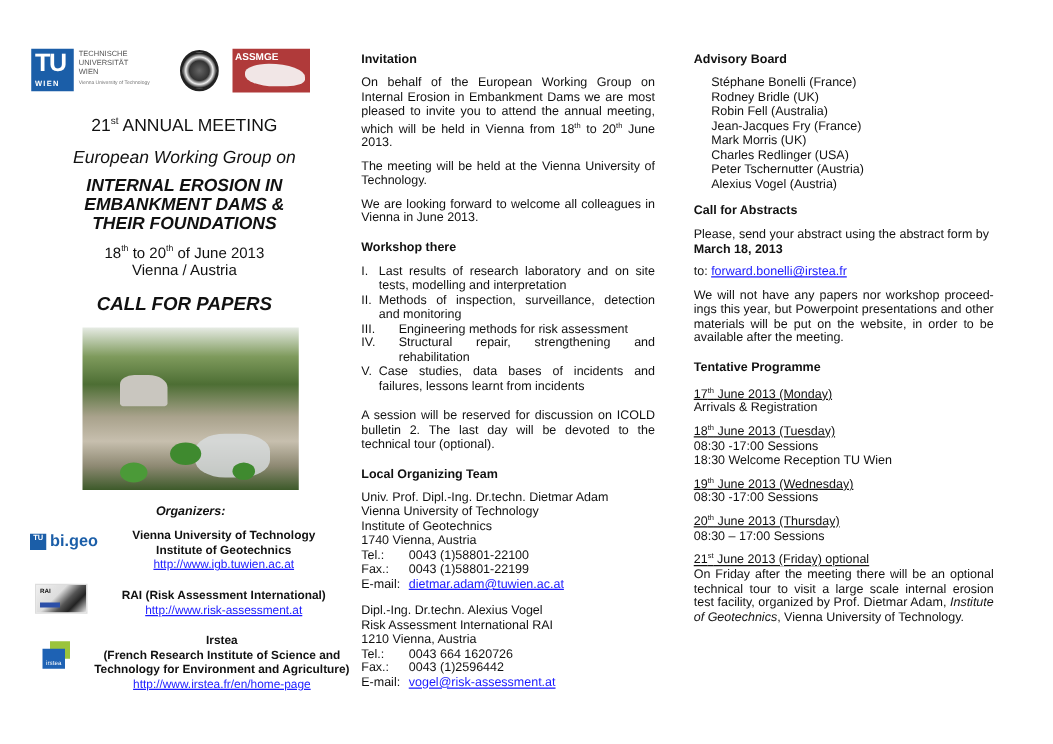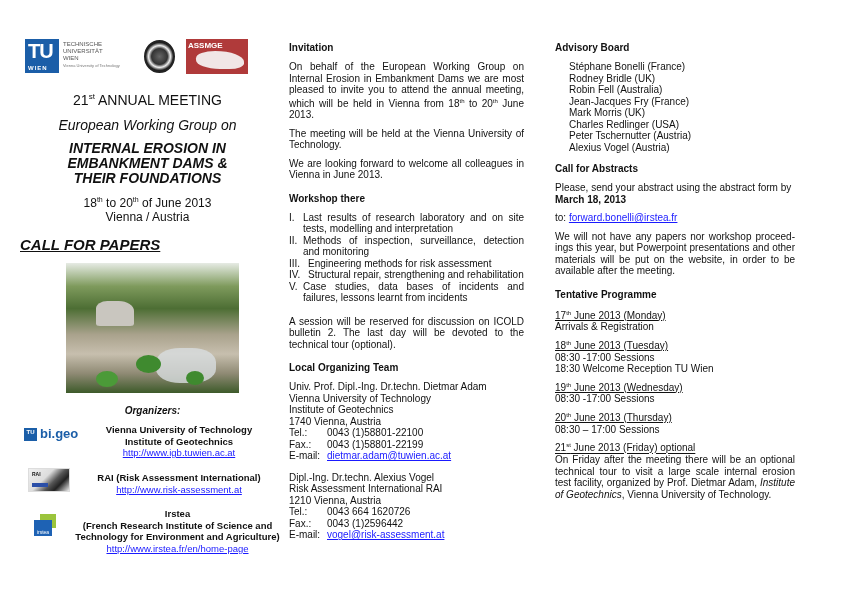--- a/index.html
+++ b/index.html
@@ -22,21 +22,21 @@
   .assmge { position: absolute; left: 166px; top: 1px; width: 62px; height: 35px; background: #b03a3a; color: #fff; font-size: 8px; font-weight: bold; }
   .assmge span { position: absolute; left: 2px; top: 2px; }
   .assmge .map { position: absolute; left: 10px; top: 12px; width: 48px; height: 18px; background: #f1e6e6; border-radius: 40% 60% 30% 50%; }
 
   .meeting { text-align: center; font-size: 14px; margin-top: 14px; }
   .meeting sup { font-size: 8px; }
   .ewg { text-align: center; font-size: 14px; font-style: italic; font-weight: normal; margin-top: 9px; }
   .title { text-align: center; font-size: 14px; font-style: italic; font-weight: bold; line-height: 15px; margin-top: 8px; }
   .dates { text-align: center; font-size: 12px; line-height: 14px; margin-top: 7px; }
   .dates sup { font-size: 7px; }
-  .cfp { font-size: 15px; font-style: italic; font-weight: bold; margin-top: 12px; text-decoration: underline; }
+  .cfp { text-align: center; font-size: 15px; font-style: italic; font-weight: bold; margin-top: 12px; }
   .photo { margin: 10px 0 0 46px; width: 173px; height: 130px;
            background: linear-gradient(180deg, #e6ebe4 0%, #7e9a5c 18%, #4d6e34 35%, #a9a28c 55%, #c7bfae 70%, #8f8a74 85%, #3d5a2a 100%); position: relative; overflow: hidden; }
   .photo .wall { position: absolute; left: 30px; top: 38px; width: 38px; height: 25px; background: #c9c6bf; border-radius: 30% 40% 10% 10%; }
   .photo .water { position: absolute; left: 90px; top: 85px; width: 60px; height: 35px; background: #d8dde0; border-radius: 40%; opacity: 0.8; }
   .photo .leaf1 { position: absolute; left: 70px; top: 92px; width: 25px; height: 18px; background: #3f8a2f; border-radius: 50%; }
   .photo .leaf2 { position: absolute; left: 30px; top: 108px; width: 22px; height: 16px; background: #4b9a38; border-radius: 50%; }
   .photo .leaf3 { position: absolute; left: 120px; top: 108px; width: 18px; height: 14px; background: #3f8a2f; border-radius: 50%; }
   .organizers { text-align: center; font-weight: bold; font-size: 10px; margin-top: 12px; padding-left: 10px; font-style: italic; }
   .org { position: relative; height: 44px; }
   .org-text { position: absolute; left: 64px; width: 190px; text-align: center; font-size: 9.5px; line-height: 11.5px; }
@@ -50,21 +50,21 @@
   .irstea .green { position: absolute; left: 6px; top: 0; width: 16px; height: 14px; background: #9bc43c; }
   .irstea .blue { position: absolute; left: 0; top: 6px; width: 18px; height: 16px; background: #1e62b4; color: #fff; font-size: 5px; line-height: 24px; text-align: center; }
 
   
   .h { font-weight: bold; font-size: 10px; margin-bottom: 8px; }
   .p { font-size: 10px; line-height: 11.5px; text-align: justify; margin-bottom: 7px; }
   .p sup { font-size: 6px; }
   .themes { margin: 0 0 12px 0; padding: 0; list-style: none; font-size: 10px; line-height: 11.5px; }
   .themes li { display: flex; text-align: justify; }
   .themes .num { width: 14px; flex: none; }
-  .themes li.wide .num { width: 19px; }
+  .themes li.wide .num { width: 30px; }
   .themes .txt { flex: 1; }
   .contact { font-size: 10px; line-height: 11.5px; margin-bottom: 10px; }
   .contact .row { display: flex; }
   .contact .lbl { width: 38px; flex: none; }
   .board { padding-left: 14px; font-size: 10px; line-height: 11.5px; margin-bottom: 10px; }
   .day { font-size: 10px; line-height: 11.5px; margin-bottom: 5px; }
   .day .dh { text-decoration: underline; }
   .day sup { font-size: 6px; }
   .day .desc { text-align: justify; }
 </style>

